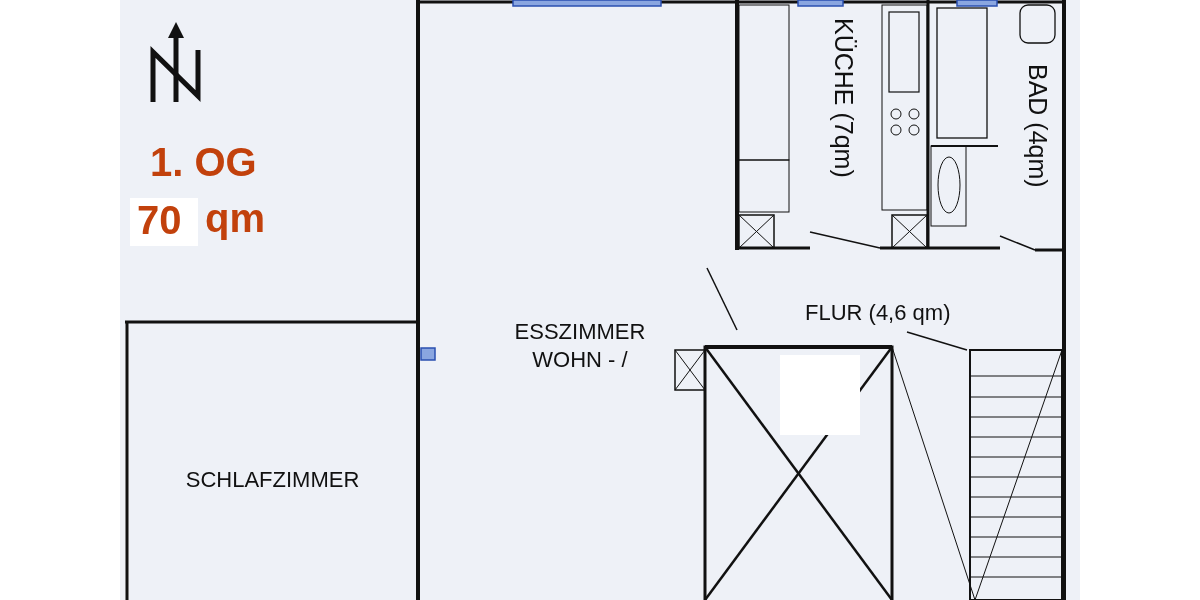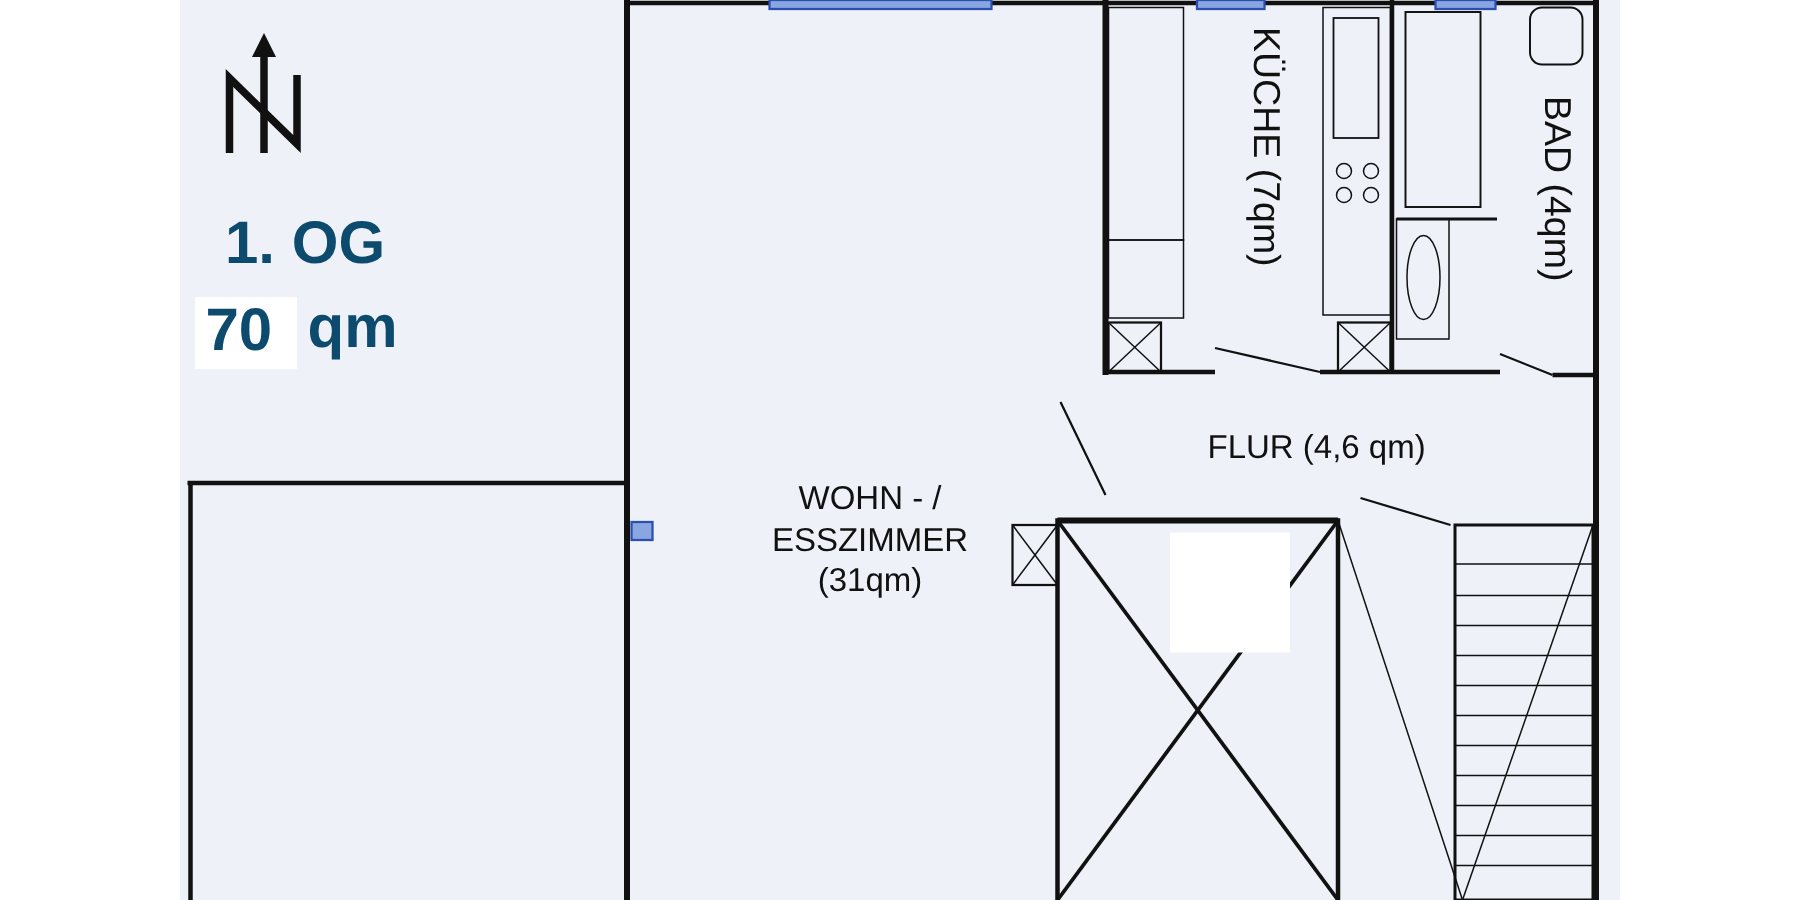--- a/index.html
+++ b/index.html
@@ -1,20 +1,20 @@
 <!DOCTYPE html>
 <html><head>
 <meta charset="utf-8">
 <style>
   html,body{margin:0;padding:0;}
   body{width:1200px;height:600px;overflow:hidden;background:#fff;font-family:"Liberation Sans",sans-serif;position:relative;}
   .plan{position:absolute;left:120px;top:0;width:960px;height:600px;background:#eef1f7;}
   svg.lines{position:absolute;left:0;top:0;width:1200px;height:600px;}
   .lbl{position:absolute;color:#111;font-size:22px;text-align:center;line-height:1.25;white-space:nowrap;}
-  .big{position:absolute;font-weight:bold;color:#0c4a6e;font-size:40px;white-space:nowrap;}
+  .big{position:absolute;font-weight:bold;color:#c2410c;font-size:40px;white-space:nowrap;}
   .vert{position:absolute;transform:rotate(90deg);transform-origin:left top;font-size:25px;color:#111;white-space:nowrap;}
   .whitebox{position:absolute;background:#fff;}
 </style>
 </head>
 <body>
 
 <div class="plan"></div>
 
 <svg class="lines" viewBox="0 0 1200 600">
   <g stroke="#111" fill="none">
@@ -98,23 +98,23 @@
 </svg>
 
 <div class="big" style="left:150px;top:140px;">1. OG</div>
 <div class="whitebox" style="left:130px;top:198px;width:68px;height:48px;"></div>
 <div class="big" style="left:137px;top:198px;">70</div>
 <div class="big" style="left:205px;top:196px;text-align:right;">qm</div>
 
 <div class="whitebox" style="left:780px;top:355px;width:80px;height:80px;"></div>
 
 <div class="lbl" style="left:460px;top:318px;width:240px;">
+  <div>ESSZIMMER</div>
   <div>WOHN - /</div>
-  <div>ESSZIMMER</div>
-  <div>(31qm)</div>
 </div>
 
 <div class="lbl" style="left:130px;top:466px;width:285px;">
+  <div>SCHLAFZIMMER</div>
 </div>
 
 <div class="vert" style="left:858px;top:18px;">KÜCHE (7qm)</div>
 <div class="vert" style="left:1052px;top:64px;">BAD (4qm)</div>
-<div class="lbl" style="left:805px;top:284px;">FLUR (4,6 qm)</div>
+<div class="lbl" style="left:805px;top:299px;">FLUR (4,6 qm)</div>
 
 </body></html>

